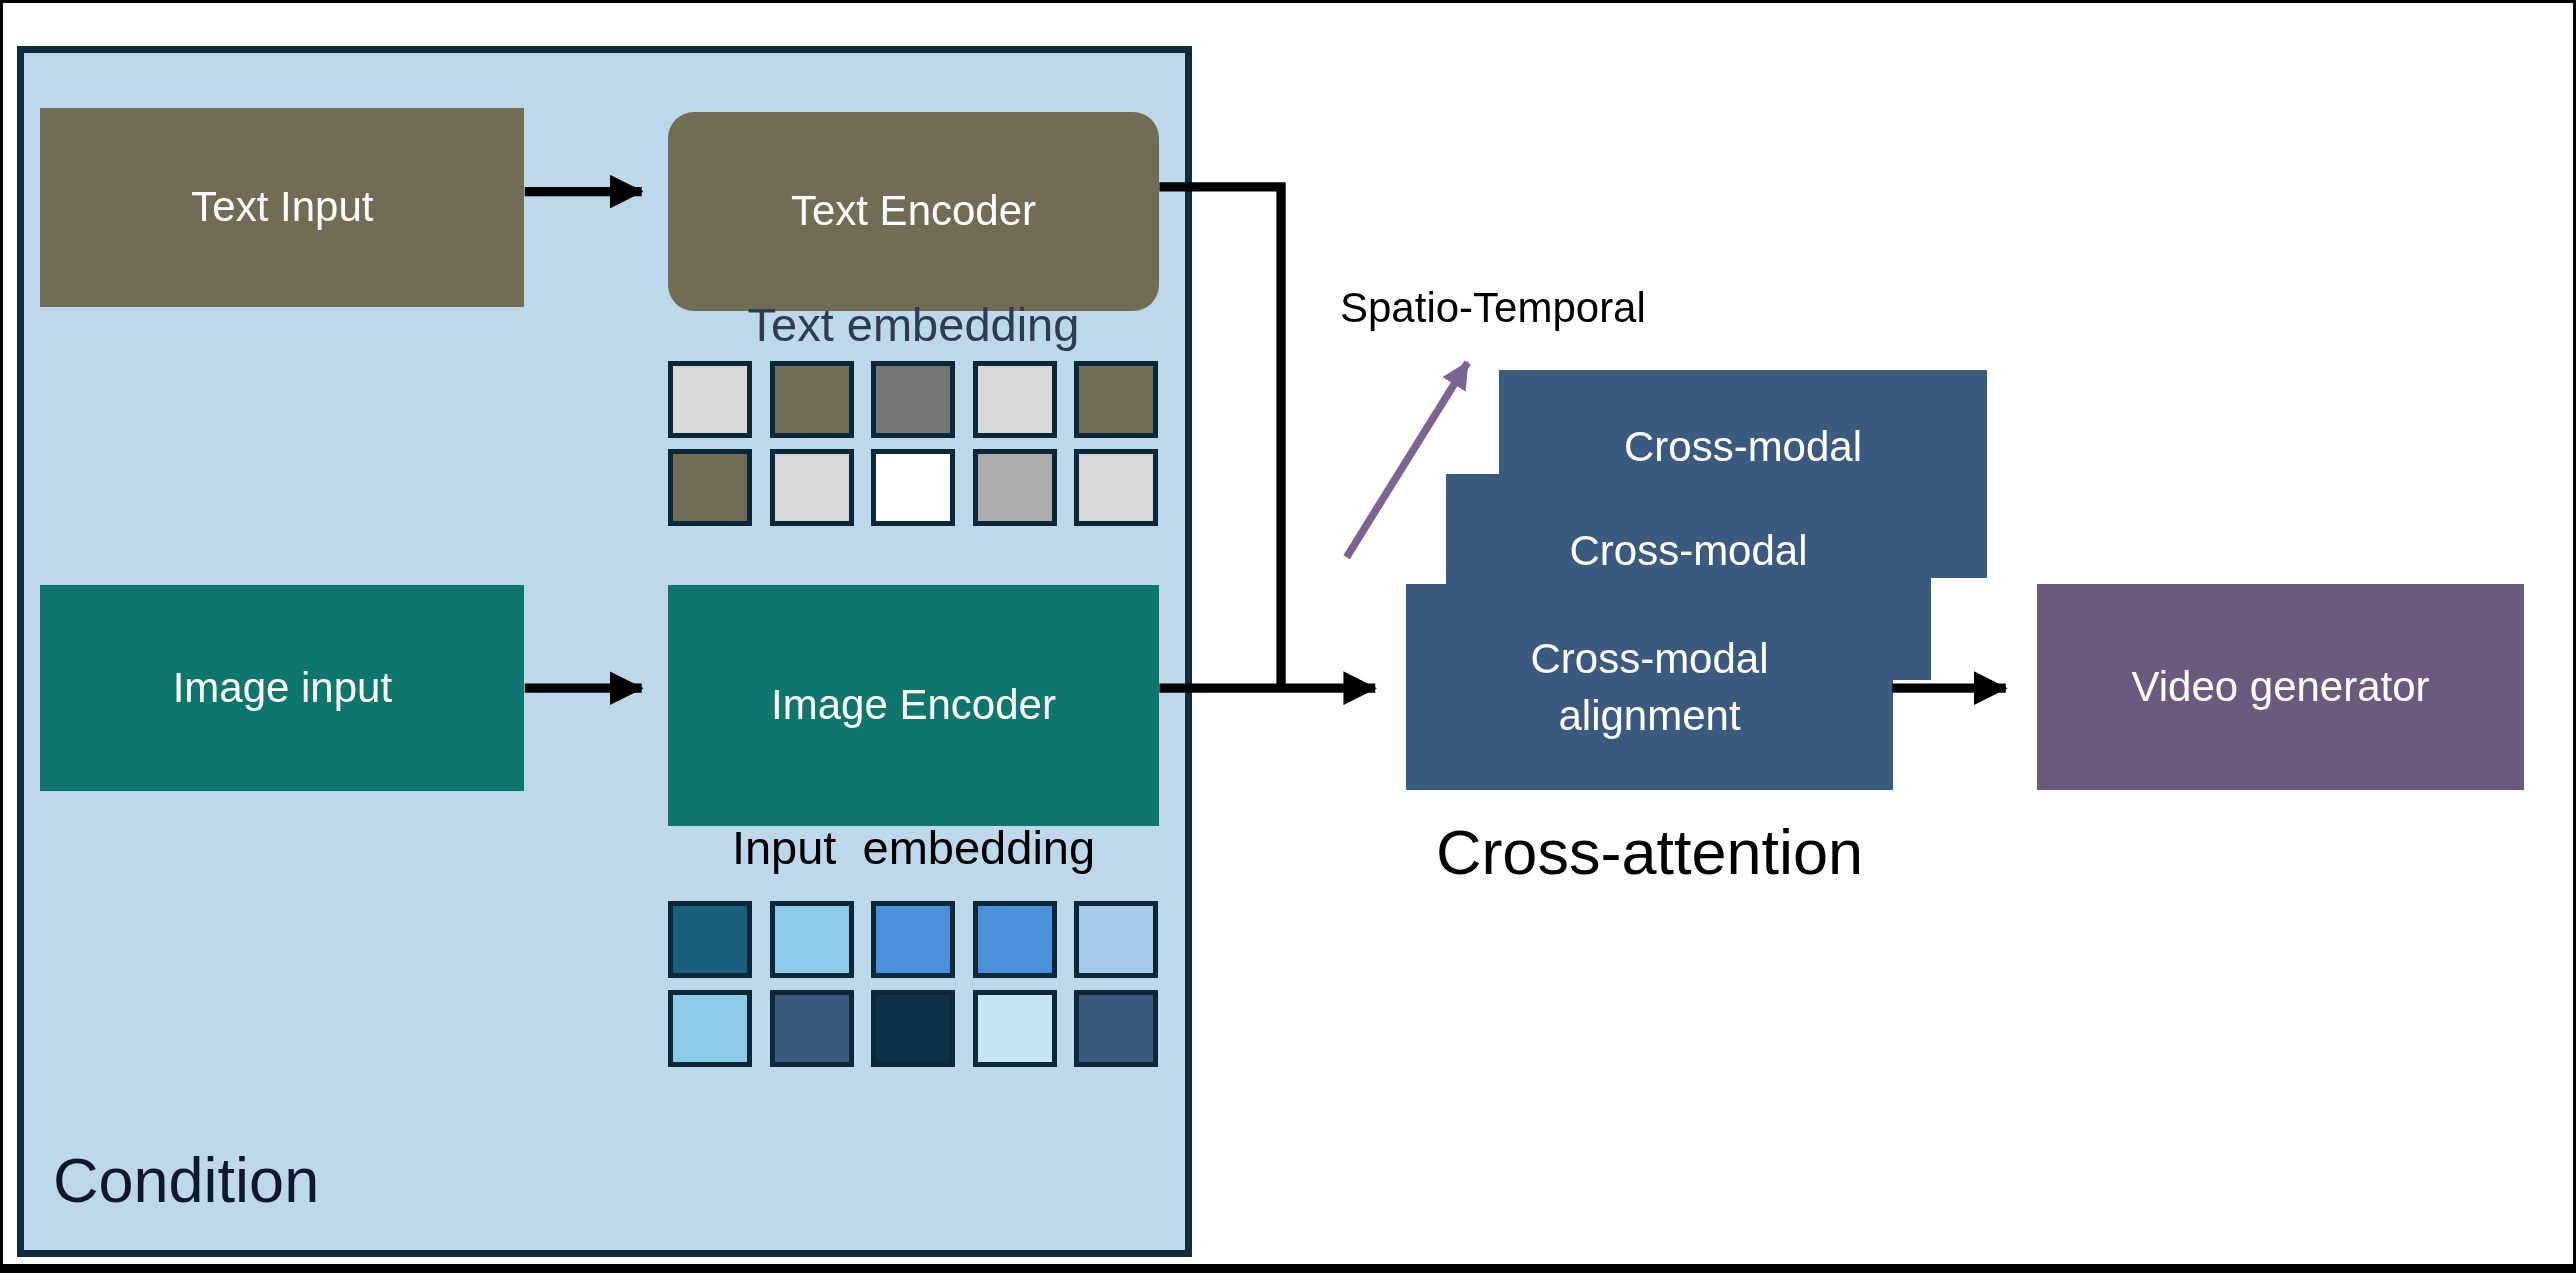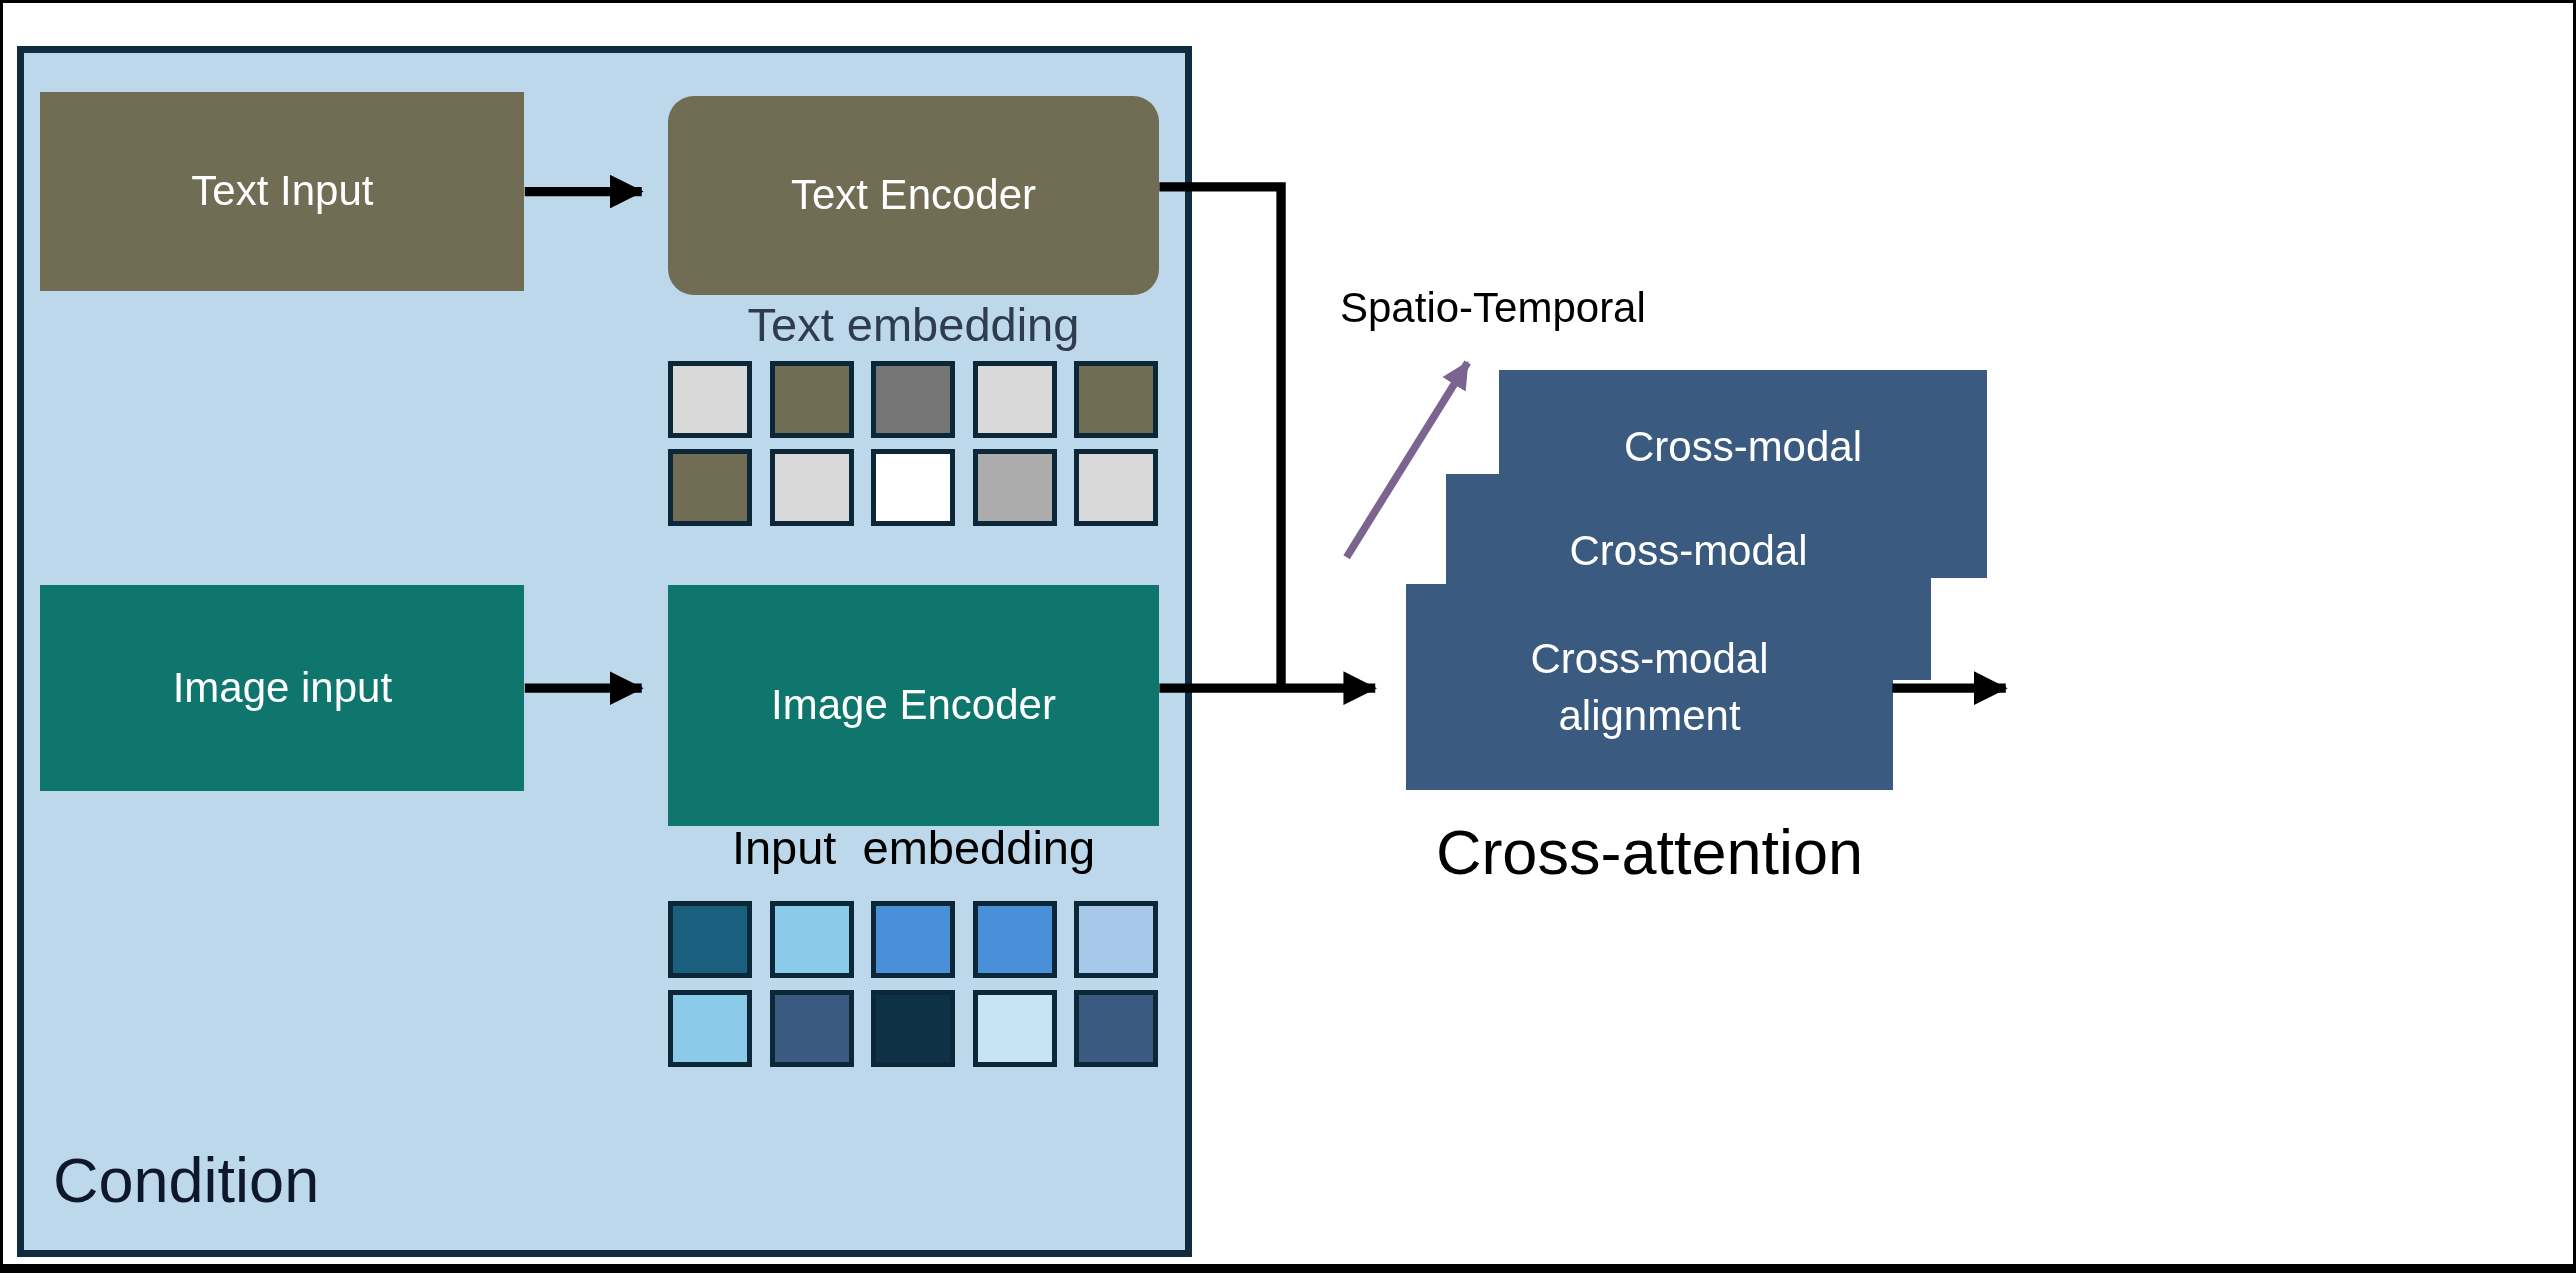--- a/index.html
+++ b/index.html
@@ -20,21 +20,21 @@
     box-sizing: border-box;
     background: #BDD7EB;
     border: 7px solid #102C3E;
     z-index: 1;
   }
   .box {
     position: absolute;
     display: flex; align-items: center; justify-content: center;
     color: #ffffff; font-size: 42px; text-align: center; line-height: 1.35;
   }
-  .olive  { background: #706D54; }
+  .olive  { background: #706D54; margin-top: 16px; }
   .steel  { background: #0f766e; }
   .purple { background: #6A5B7E; }
   .ti { left: 16.4px;   top: 39px;  width: 484px; height: 199px; }
   .te { left: 644px; top: 43px;  width: 491px; height: 199px; border-radius: 26px; }
   .ii { left: 16.4px;   top: 532px; width: 484px; height: 206px; }
   .ie { left: 644px; top: 532px; width: 491px; height: 241px; }
   .embed-label {
     position: absolute; left: 644px; width: 491px;
     text-align: center; font-size: 47px; line-height: 58px;
     white-space: pre;
@@ -149,20 +149,23 @@
   <div class="stack-box stack-middle">
     <div class="lbl">Cross-modal</div>
   </div>
   <div class="stack-box stack-front">
     <div>Cross-modal</div>
     <div>alignment</div>
   </div>
 
   <div class="caption">Cross-attention</div>
 
+  <div class="box purple vg">
+    <span>Video generator</span>
+  </div>
 
   <svg class="arrows" viewBox="6 6 4392 2155" xmlns="http://www.w3.org/2000/svg">
     <defs>
       <marker id="headBlack" markerWidth="3.6" markerHeight="3.6" refX="3.4" refY="1.8" orient="auto">
         <path d="M0,0 L3.6,1.8 L0,3.6 Z" fill="#000000"></path>
       </marker>
       <marker id="headPurple" markerWidth="3.6" markerHeight="3.6" refX="3.4" refY="1.8" orient="auto">
         <path d="M0,0 L3.6,1.8 L0,3.6 Z" fill="#7B6590"></path>
       </marker>
     </defs>

